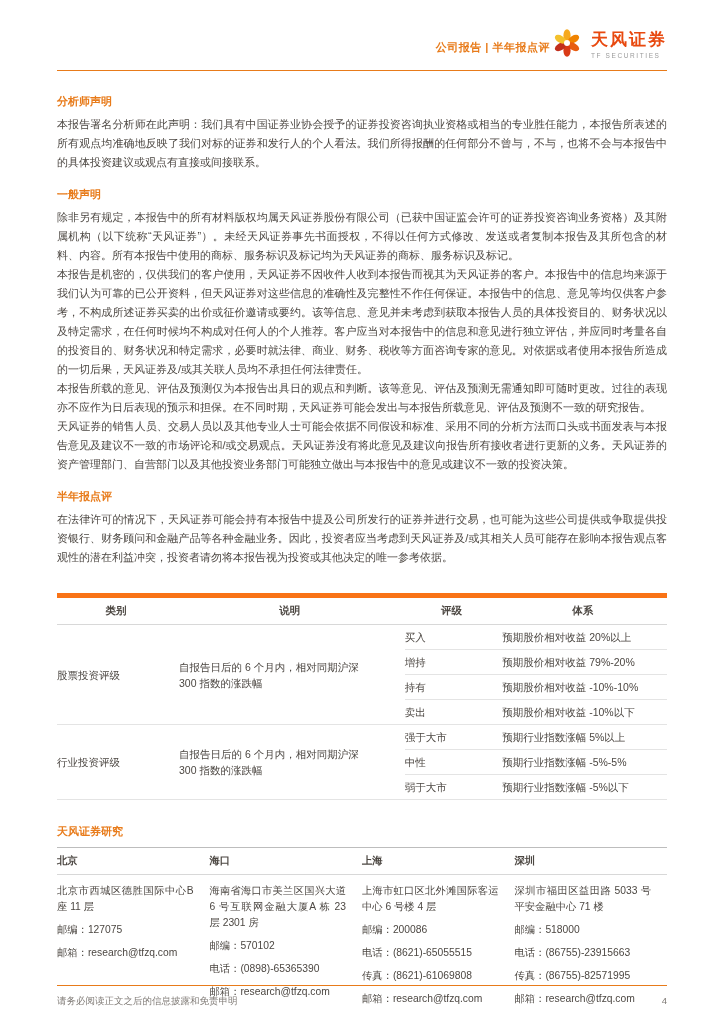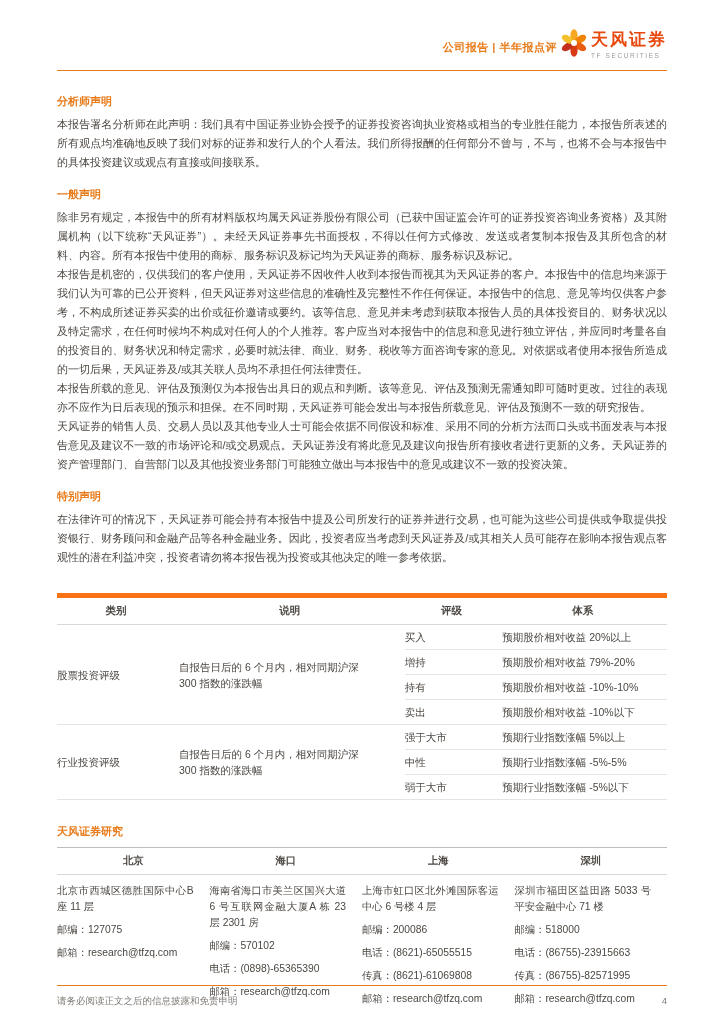--- a/index.html
+++ b/index.html
@@ -1,41 +1,41 @@
 <!DOCTYPE html>
 <html><head>
 <meta charset="utf-8">
 <style>
   html,body{margin:0;padding:0;background:#e9e9e9;}
   body{font-family:"Liberation Sans","DejaVu Sans",sans-serif;}
   .page{width:724px;height:1024px;background:#ffffff;position:relative;overflow:hidden;color:#4c4742;margin:0 auto;}
   
   .header{display:flex;justify-content:flex-end;align-items:flex-start;padding:26px 57px 0 57px;}
   .breadcrumb{color:#e87b1a;font-size:11px;font-weight:bold;padding-top:14px;letter-spacing:0.5px;}
-  .logo{display:flex;align-items:center;}
+  .logo{display:flex;align-items:center;gap:7px;}
   .logo-text{display:flex;flex-direction:column;line-height:1.1;}
   .logo-cn{color:#e8490f;font-size:17px;font-weight:bold;letter-spacing:2px;}
   .logo-en{color:#9a9a9a;font-size:6.5px;letter-spacing:1.6px;margin-top:2px;}
   .header-rule{margin:6px 57px 0 57px;border-top:1.5px solid #e87b1a;}
   
   .content{padding:8px 57px 0 57px;}
   .section-title{color:#e87b1a;font-size:11px;font-weight:bold;margin:15px 0 6px 0;}
   .body-text{margin:0;font-size:11px;line-height:19px;text-align:justify;}
   
   .rating-block{margin-top:26px;}
   .rating-table{width:100%;border-collapse:collapse;margin-top:8px;font-size:10.5px;}
   .rating-table th{text-align:center;font-weight:bold;padding:6px 4px 6px 0;border-top:5px solid #f97316;border-bottom:1px solid #d8d8d8;color:#4c4742;}
   .rating-table td{padding:4px 4px 4px 0;border-bottom:1px solid #e4e4e4;vertical-align:middle;line-height:16px;}
   .rating-table td.cat{font-weight:normal;}
   .rating-table td.desc{padding-right:26px;}
   
   .research-block{margin-top:24px;}
   .offices{margin-top:8px;font-size:10.3px;}
   .offices-header{display:flex;border-top:1px solid #bdbdbd;border-bottom:1px solid #d8d8d8;padding:6px 0;font-weight:bold;}
-  .office-city{width:25%;text-align:center;}
+  .office-city{width:25%;}
   .offices-body{display:flex;padding-top:8px;}
   .office-col{width:25%;padding-right:16px;box-sizing:border-box;}
   .office-col p{margin:0 0 7px 0;line-height:16px;text-align:justify;}
   
   .footer{position:absolute;left:57px;right:57px;bottom:16px;text-align:right;}
   .footer-rule{border-top:1.5px solid #e87b1a;margin-bottom:9px;}
   .footer-row{display:flex;justify-content:space-between;font-size:9.5px;color:#7f7a75;}
 </style>
 </head>
 <body>
@@ -85,21 +85,21 @@
 
     <div>
       <div class="section-title">一般声明</div>
       <p class="body-text">除非另有规定，本报告中的所有材料版权均属天风证券股份有限公司（已获中国证监会许可的证券投资咨询业务资格）及其附属机构（以下统称“天风证券”）。未经天风证券事先书面授权，不得以任何方式修改、发送或者复制本报告及其所包含的材料、内容。所有本报告中使用的商标、服务标识及标记均为天风证券的商标、服务标识及标记。</p>
       <p class="body-text">本报告是机密的，仅供我们的客户使用，天风证券不因收件人收到本报告而视其为天风证券的客户。本报告中的信息均来源于我们认为可靠的已公开资料，但天风证券对这些信息的准确性及完整性不作任何保证。本报告中的信息、意见等均仅供客户参考，不构成所述证券买卖的出价或征价邀请或要约。该等信息、意见并未考虑到获取本报告人员的具体投资目的、财务状况以及特定需求，在任何时候均不构成对任何人的个人推荐。客户应当对本报告中的信息和意见进行独立评估，并应同时考量各自的投资目的、财务状况和特定需求，必要时就法律、商业、财务、税收等方面咨询专家的意见。对依据或者使用本报告所造成的一切后果，天风证券及/或其关联人员均不承担任何法律责任。</p>
       <p class="body-text">本报告所载的意见、评估及预测仅为本报告出具日的观点和判断。该等意见、评估及预测无需通知即可随时更改。过往的表现亦不应作为日后表现的预示和担保。在不同时期，天风证券可能会发出与本报告所载意见、评估及预测不一致的研究报告。</p>
       <p class="body-text">天风证券的销售人员、交易人员以及其他专业人士可能会依据不同假设和标准、采用不同的分析方法而口头或书面发表与本报告意见及建议不一致的市场评论和/或交易观点。天风证券没有将此意见及建议向报告所有接收者进行更新的义务。天风证券的资产管理部门、自营部门以及其他投资业务部门可能独立做出与本报告中的意见或建议不一致的投资决策。</p>
     </div>
 
     <div>
-      <div class="section-title">特别声明</div>
+      <div class="section-title">半年报点评</div>
       <p class="body-text">在法律许可的情况下，天风证券可能会持有本报告中提及公司所发行的证券并进行交易，也可能为这些公司提供或争取提供投资银行、财务顾问和金融产品等各种金融业务。因此，投资者应当考虑到天风证券及/或其相关人员可能存在影响本报告观点客观性的潜在利益冲突，投资者请勿将本报告视为投资或其他决定的唯一参考依据。</p>
     </div>
 
     <div class="rating-block">
       <table class="rating-table">
         <colgroup>
           <col style="width:20%">
             <col style="width:37%">
             <col style="width:16%">
             <col style="width:27%">

